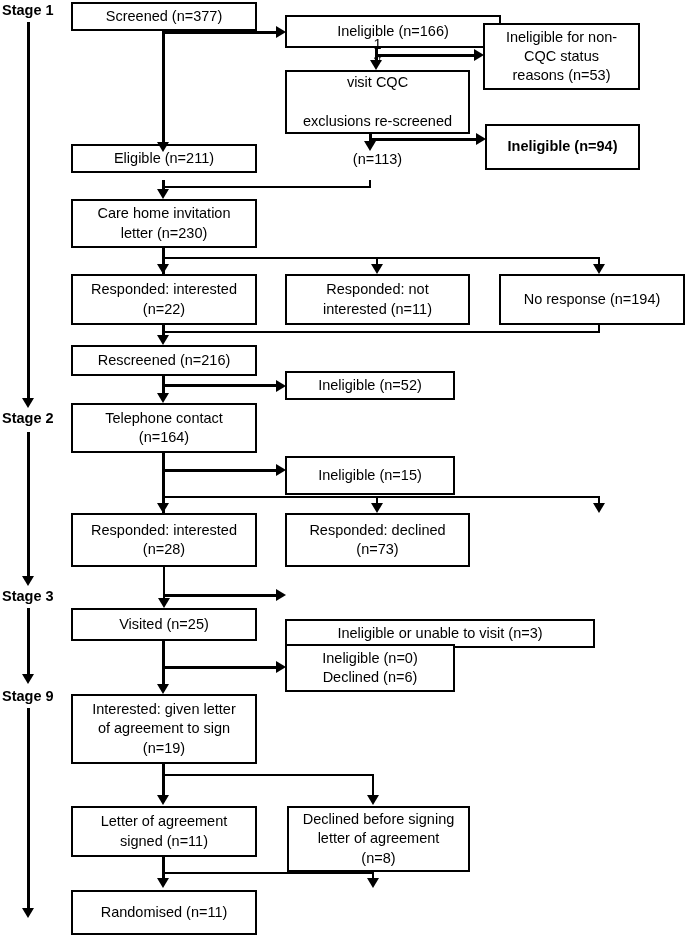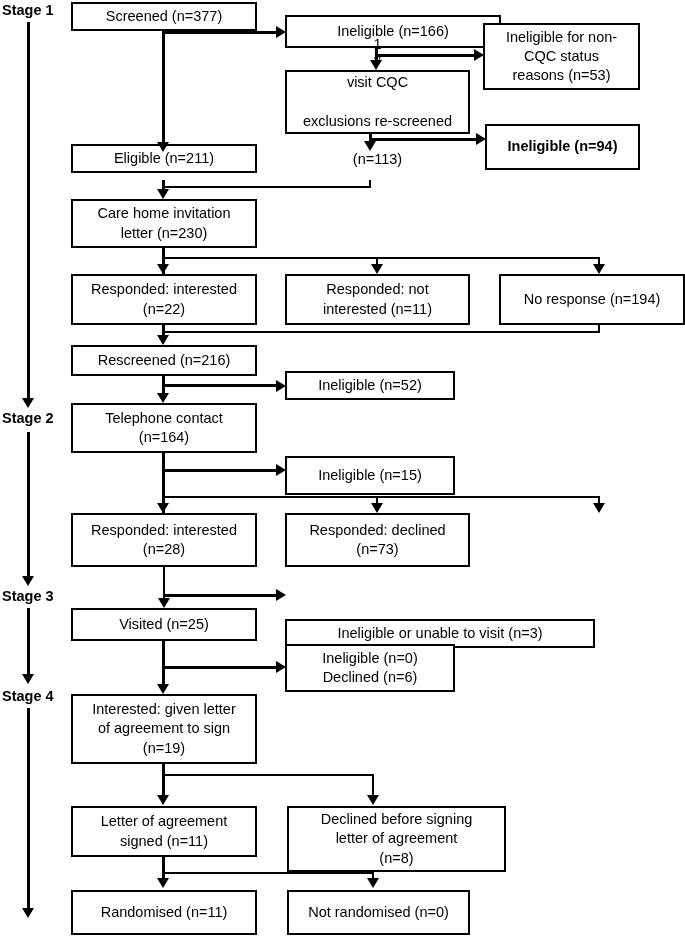--- a/index.html
+++ b/index.html
@@ -71,21 +71,21 @@
   sup { font-size: 0.68em; vertical-align: super; line-height: 0; }
 </style>
 </head>
 <body>
 
 <div id="canvas">
 
   <div class="stage-label" style="left:2px; top:2px;">Stage 1</div>
   <div class="stage-label" style="left:2px; top:410px;">Stage 2</div>
   <div class="stage-label" style="left:2px; top:588px;text-align:right;">Stage 3</div>
-  <div class="stage-label" style="left:2px; top:688px;">Stage 4</div>
+  <div class="stage-label" style="left:2px; top:688px;">Stage 9</div>
 
   <div class="vline" style="left:27px; top:22px; width:3px; height:378px;"></div>
   <div class="arrowhead-down" style="left:22px; top:398px;"></div>
 
   <div class="vline" style="left:27px; top:432px; width:3px; height:146px;"></div>
   <div class="arrowhead-down" style="left:22px; top:576px;"></div>
 
   <div class="vline" style="left:27px; top:608px; width:3px; height:68px;"></div>
   <div class="arrowhead-down" style="left:22px; top:674px;"></div>
 
@@ -183,33 +183,30 @@
     <span>Interested: given letter
 of agreement to sign
 (n=19)</span>
   </div>
 
   <div class="box" style="left:71px; top:806px; width:186px; height:51px;">
     <span>Letter of agreement
 signed (n=11)</span>
   </div>
 
-  <div class="box" style="left:287px; top:806px; width:219px; height:66px;">
+  <div class="box" style="left:287px; top:806px; width:183px; height:66px;">
     <span>Declined before signing
 letter of agreement
 (n=8)</span>
   </div>
 
   <div class="box" style="left:71px; top:890px; width:186px; height:45px;">
     <span>Randomised (n=11)</span>
   </div>
 
-  <div class="box" style="left:287px; top:890px; width:183px; height:45px;">
-    <span>Not randomised (n=0)</span>
-  </div>
 
   <div class="vline" style="left:162px; top:31px; width:3px; height:113px;"></div>
   <div class="arrowhead-down" style="left:157px; top:142px;"></div>
 
   <div class="hline" style="left:162px; top:31px; width:118px; height:3px;"></div>
   <div class="arrowhead-right" style="left:276px; top:26px;"></div>
 
   <div class="vline" style="left:375px; top:48px; width:3px; height:14px;"></div>
   <div class="arrowhead-down" style="left:370px; top:60px;"></div>
 

